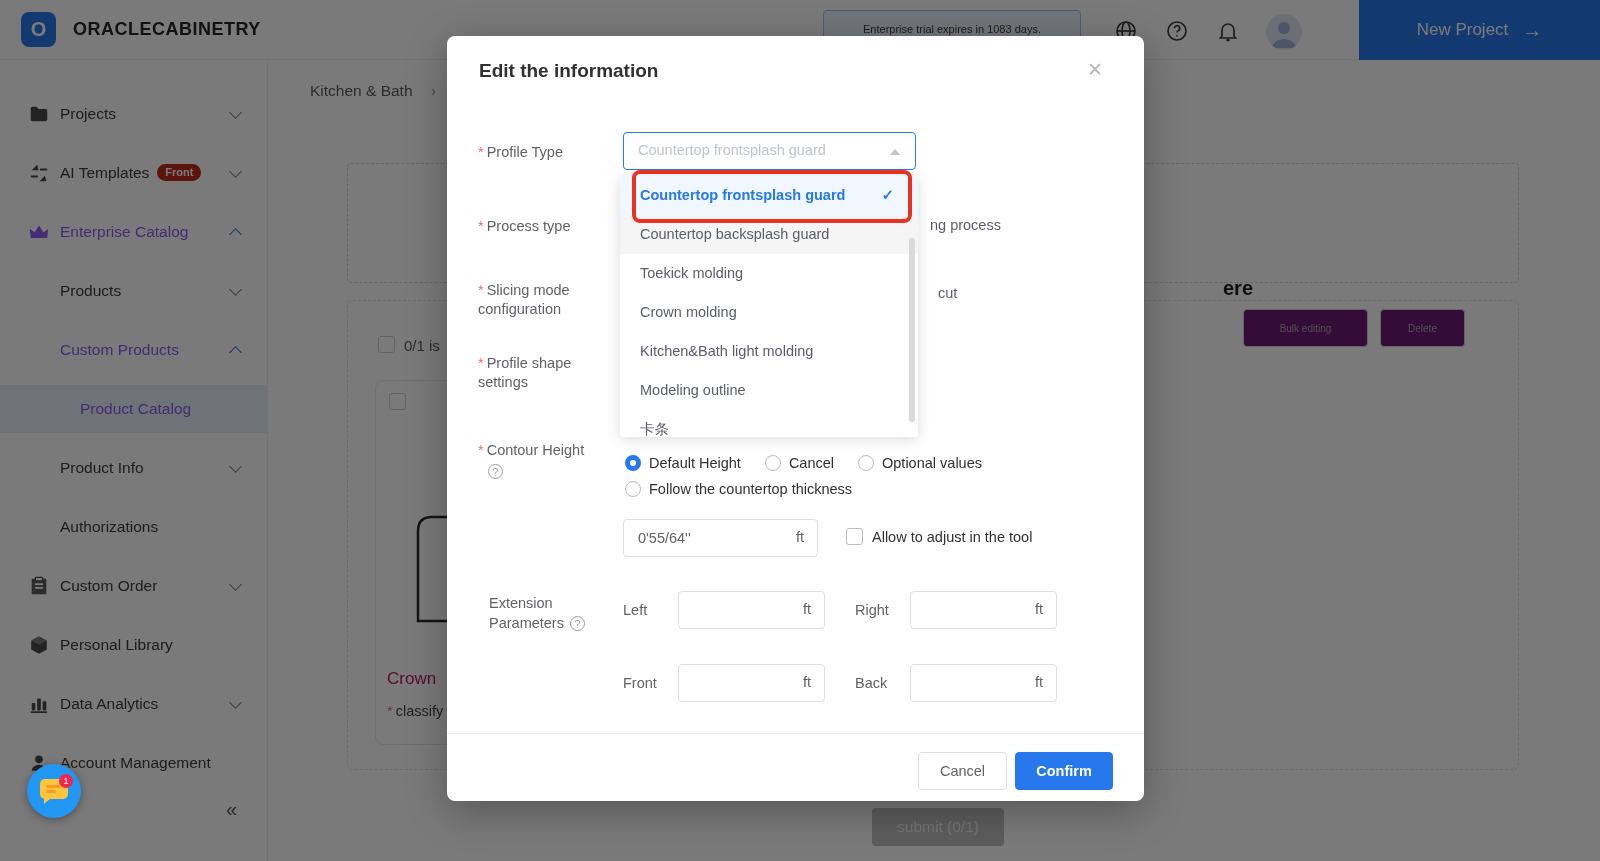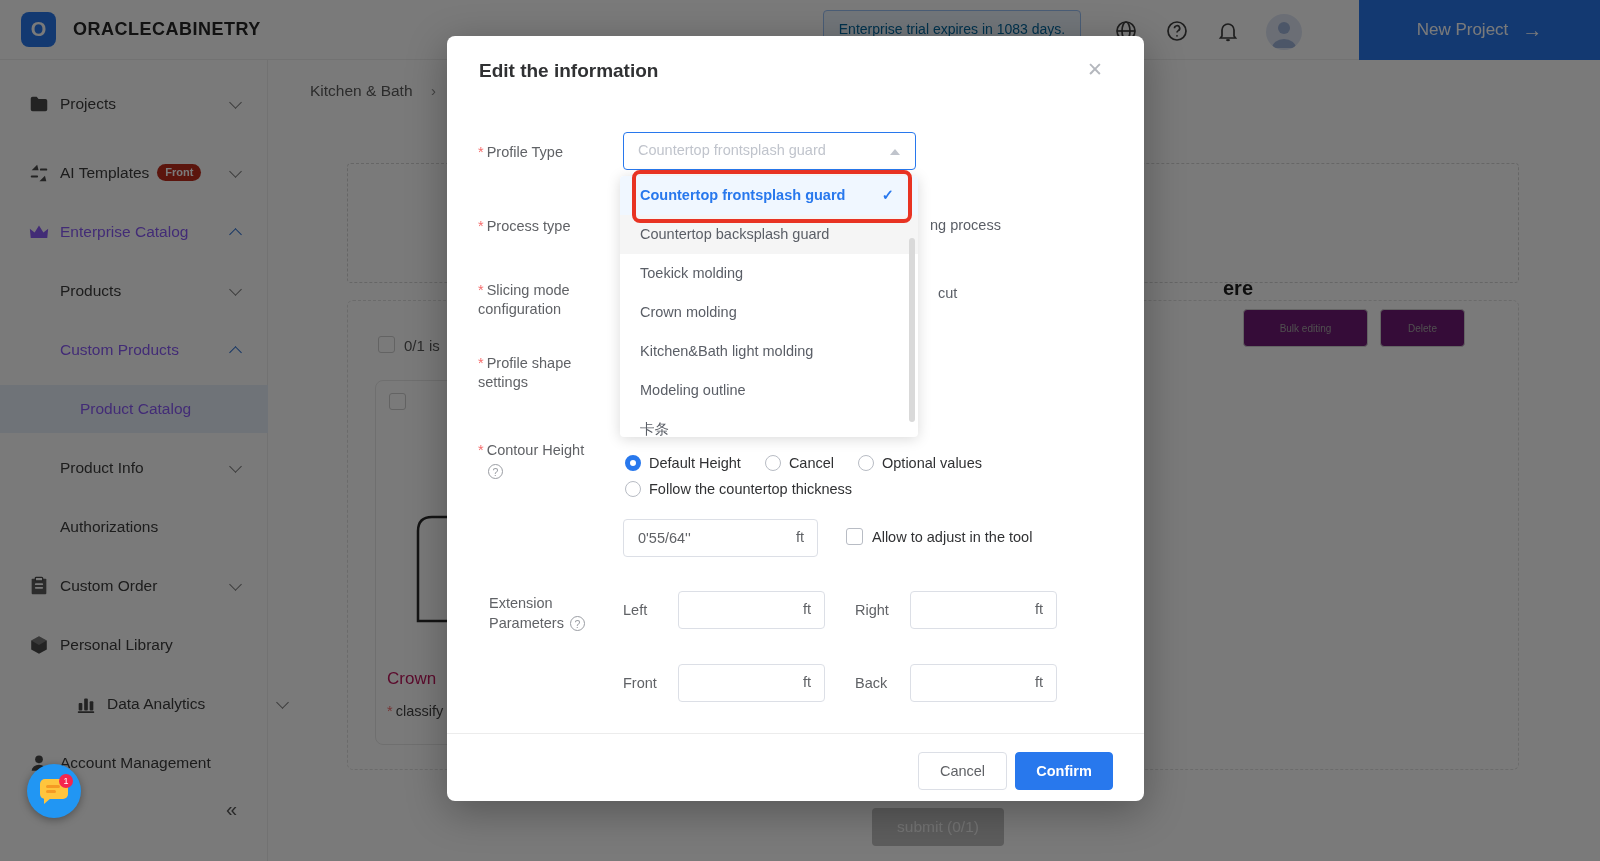--- a/index.html
+++ b/index.html
@@ -4,21 +4,21 @@
 <style>
   * { margin:0; padding:0; box-sizing:border-box; }
   html,body { width:1600px; height:861px; }
   body { font-family:"Liberation Sans", sans-serif; background:#fff; overflow:hidden; }
   .page { position:relative; width:1600px; height:861px; background:#fff; overflow:hidden; }
 
   
   .header { position:absolute; left:0; top:0; width:1600px; height:60px; background:#fff; border-bottom:1px solid #efefef; z-index:10; }
   .logo-sq { position:absolute; left:21px; top:12px; width:35px; height:35px; background:#2878ED; border-radius:8px; color:#fff; font-size:20px; font-weight:bold; display:flex; align-items:center; justify-content:center; }
   .brand-name { position:absolute; left:73px; top:19px; font-size:18px; font-weight:bold; letter-spacing:.5px; color:#262626; }
-  .trial-box { position:absolute; left:823px; top:10px; width:258px; height:38px; background:#eef6ff; border:1px solid #9cc3f7; border-radius:4px; display:flex; align-items:center; justify-content:center; font-size:14px; color:#0369a1; }
+  .trial-box { position:absolute; left:823px; top:10px; width:258px; height:38px; background:#eef6ff; border:1px solid #9cc3f7; border-radius:4px; display:flex; align-items:center; justify-content:center; font-size:11px; color:#404040; }
   .hicon { position:absolute; top:19px; width:24px; height:24px; color:#3f3f3f; }
   .hicon svg { width:100%; height:100%; }
   .avatar { position:absolute; left:1266px; top:14px; width:36px; height:36px; border-radius:50%; background:#dfe7f5; overflow:hidden; }
   .avatar svg { width:100%; height:100%; }
   .new-project { position:absolute; left:1359px; top:0; width:241px; height:60px; background:#2878ED; color:#fff; font-size:17px; display:flex; align-items:center; justify-content:center; gap:14px; cursor:pointer; }
   .np-arrow { font-size:20px; }
 
   
   .sidebar { position:absolute; left:0; top:60px; width:268px; height:801px; background:#fff; border-right:1px solid #efefef; z-index:5; }
   .side-item { position:absolute; left:0; width:268px; height:48px; display:flex; align-items:center; font-size:15.5px; color:#3d3d3d; cursor:pointer; }
@@ -145,21 +145,21 @@
           <path d="M6 34a12 9 0 0 1 24 0z" fill="#9fb3d9"></path>
         </svg>
     </div>
     <div class="new-project">
       <span>New Project</span>
       <span class="np-arrow">→</span>
     </div>
   </div>
 
   <div class="sidebar">
-    <div class="side-item" style="top:20px;">
+    <div class="side-item" style="top:30px;">
       <span class="icn"><svg viewBox="0 0 24 24">
             <path d="M3 6a2 2 0 0 1 2-2h4.5l2 2.5H19a2 2 0 0 1 2 2V18a2 2 0 0 1-2 2H5a2 2 0 0 1-2-2z" fill="currentColor"></path>
           </svg></span>
       <span class="lab">Projects</span>
       <span class="chev down"></span>
     </div>
     <div class="side-item" style="top:89px;">
       <span class="icn"><svg viewBox="0 0 24 24" fill="currentColor">
             <path d="M4 9l6-6 1.5 6z"></path>
             <rect x="13" y="7.2" width="8" height="2.2" rx="1"></rect>
@@ -204,21 +204,21 @@
       <span class="lab">Custom Order</span>
       <span class="chev down"></span>
     </div>
     <div class="side-item" style="top:561px;">
       <span class="icn"><svg viewBox="0 0 24 24" fill="currentColor">
             <path d="M12 2.5l8.5 4.7v9.6L12 21.5l-8.5-4.7V7.2z"></path>
             <path d="M12 2.5l8.5 4.7L12 12 3.5 7.2z" fill="#fff" opacity=".25"></path>
           </svg></span>
       <span class="lab">Personal Library</span>
     </div>
-    <div class="side-item" style="top:620px;margin-left:47px;">
+    <div class="side-item" style="top:620px;">
       <span class="icn"><svg viewBox="0 0 24 24" fill="currentColor">
             <rect x="4" y="11" width="4" height="8" rx="1"></rect>
             <rect x="10" y="6" width="4" height="13" rx="1"></rect>
             <rect x="16" y="9" width="4" height="10" rx="1"></rect>
             <rect x="3" y="20" width="18" height="1.8" rx=".9"></rect>
           </svg></span>
       <span class="lab">Data Analytics</span>
       <span class="chev down"></span>
     </div>
     <div class="side-item" style="top:679px;">

